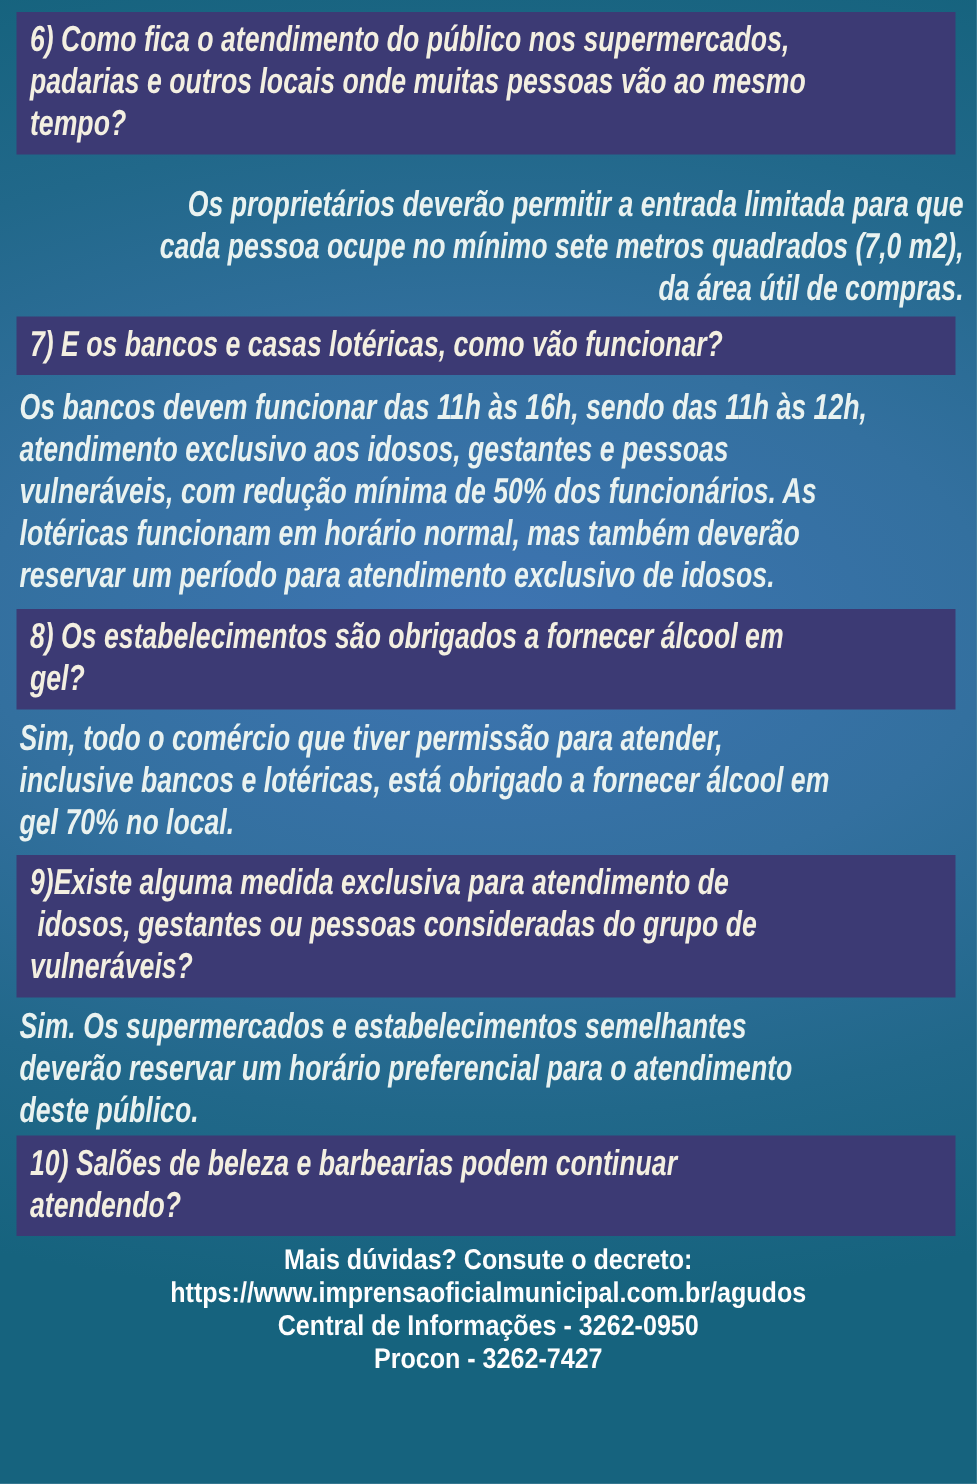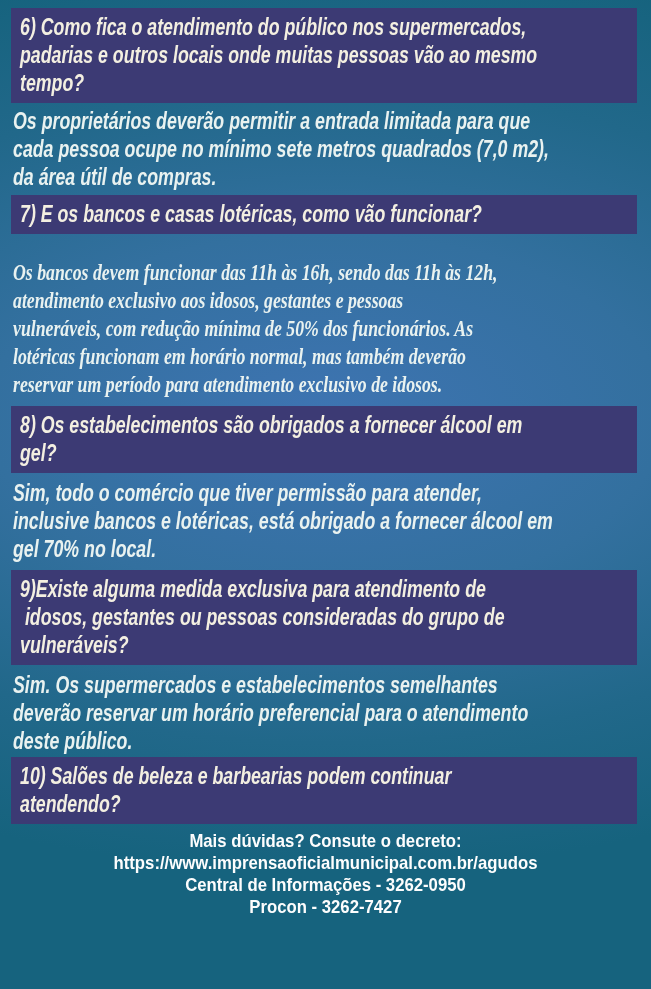--- a/index.html
+++ b/index.html
@@ -25,22 +25,22 @@
     line-height: 28px;
     white-space: pre;
     transform: scaleX(0.74);
     transform-origin: 0 0;
     width: 135%;
   }
   .q { color: #f3efe1; }
   .ans { margin: 0 8px 0 13px; }
   .a { color: #e9f2f0; }
 
-  .s0 .q-bar { margin-top: 8px; }  .s0 .ans { margin-top: 4px; }
-  .s1 .q-bar { margin-top: 4px; }  .s1 .ans { margin-top: 24px; font-family: Liberation Serif, serif; }
+  .s0 .q-bar { margin-top: 8px; }  .s0 .ans { margin-top: 20px; text-align: right; }
+  .s1 .q-bar { margin-top: 4px; }  .s1 .ans { margin-top: 8px; }
   .s2 .q-bar { margin-top: 8px; }  .s2 .ans { margin-top: 6px; }
   .s3 .q-bar { margin-top: 7px; } .s3 .ans { margin-top: 6px; }
   .s4 .q-bar { margin-top: 2px; }  .s4 .ans { margin-top: 4px; }
 
   .footer {
     margin-top: 6px;
     text-align: center;
     color: #fdfdfd;
     font-weight: bold;
     font-size: 19px;

